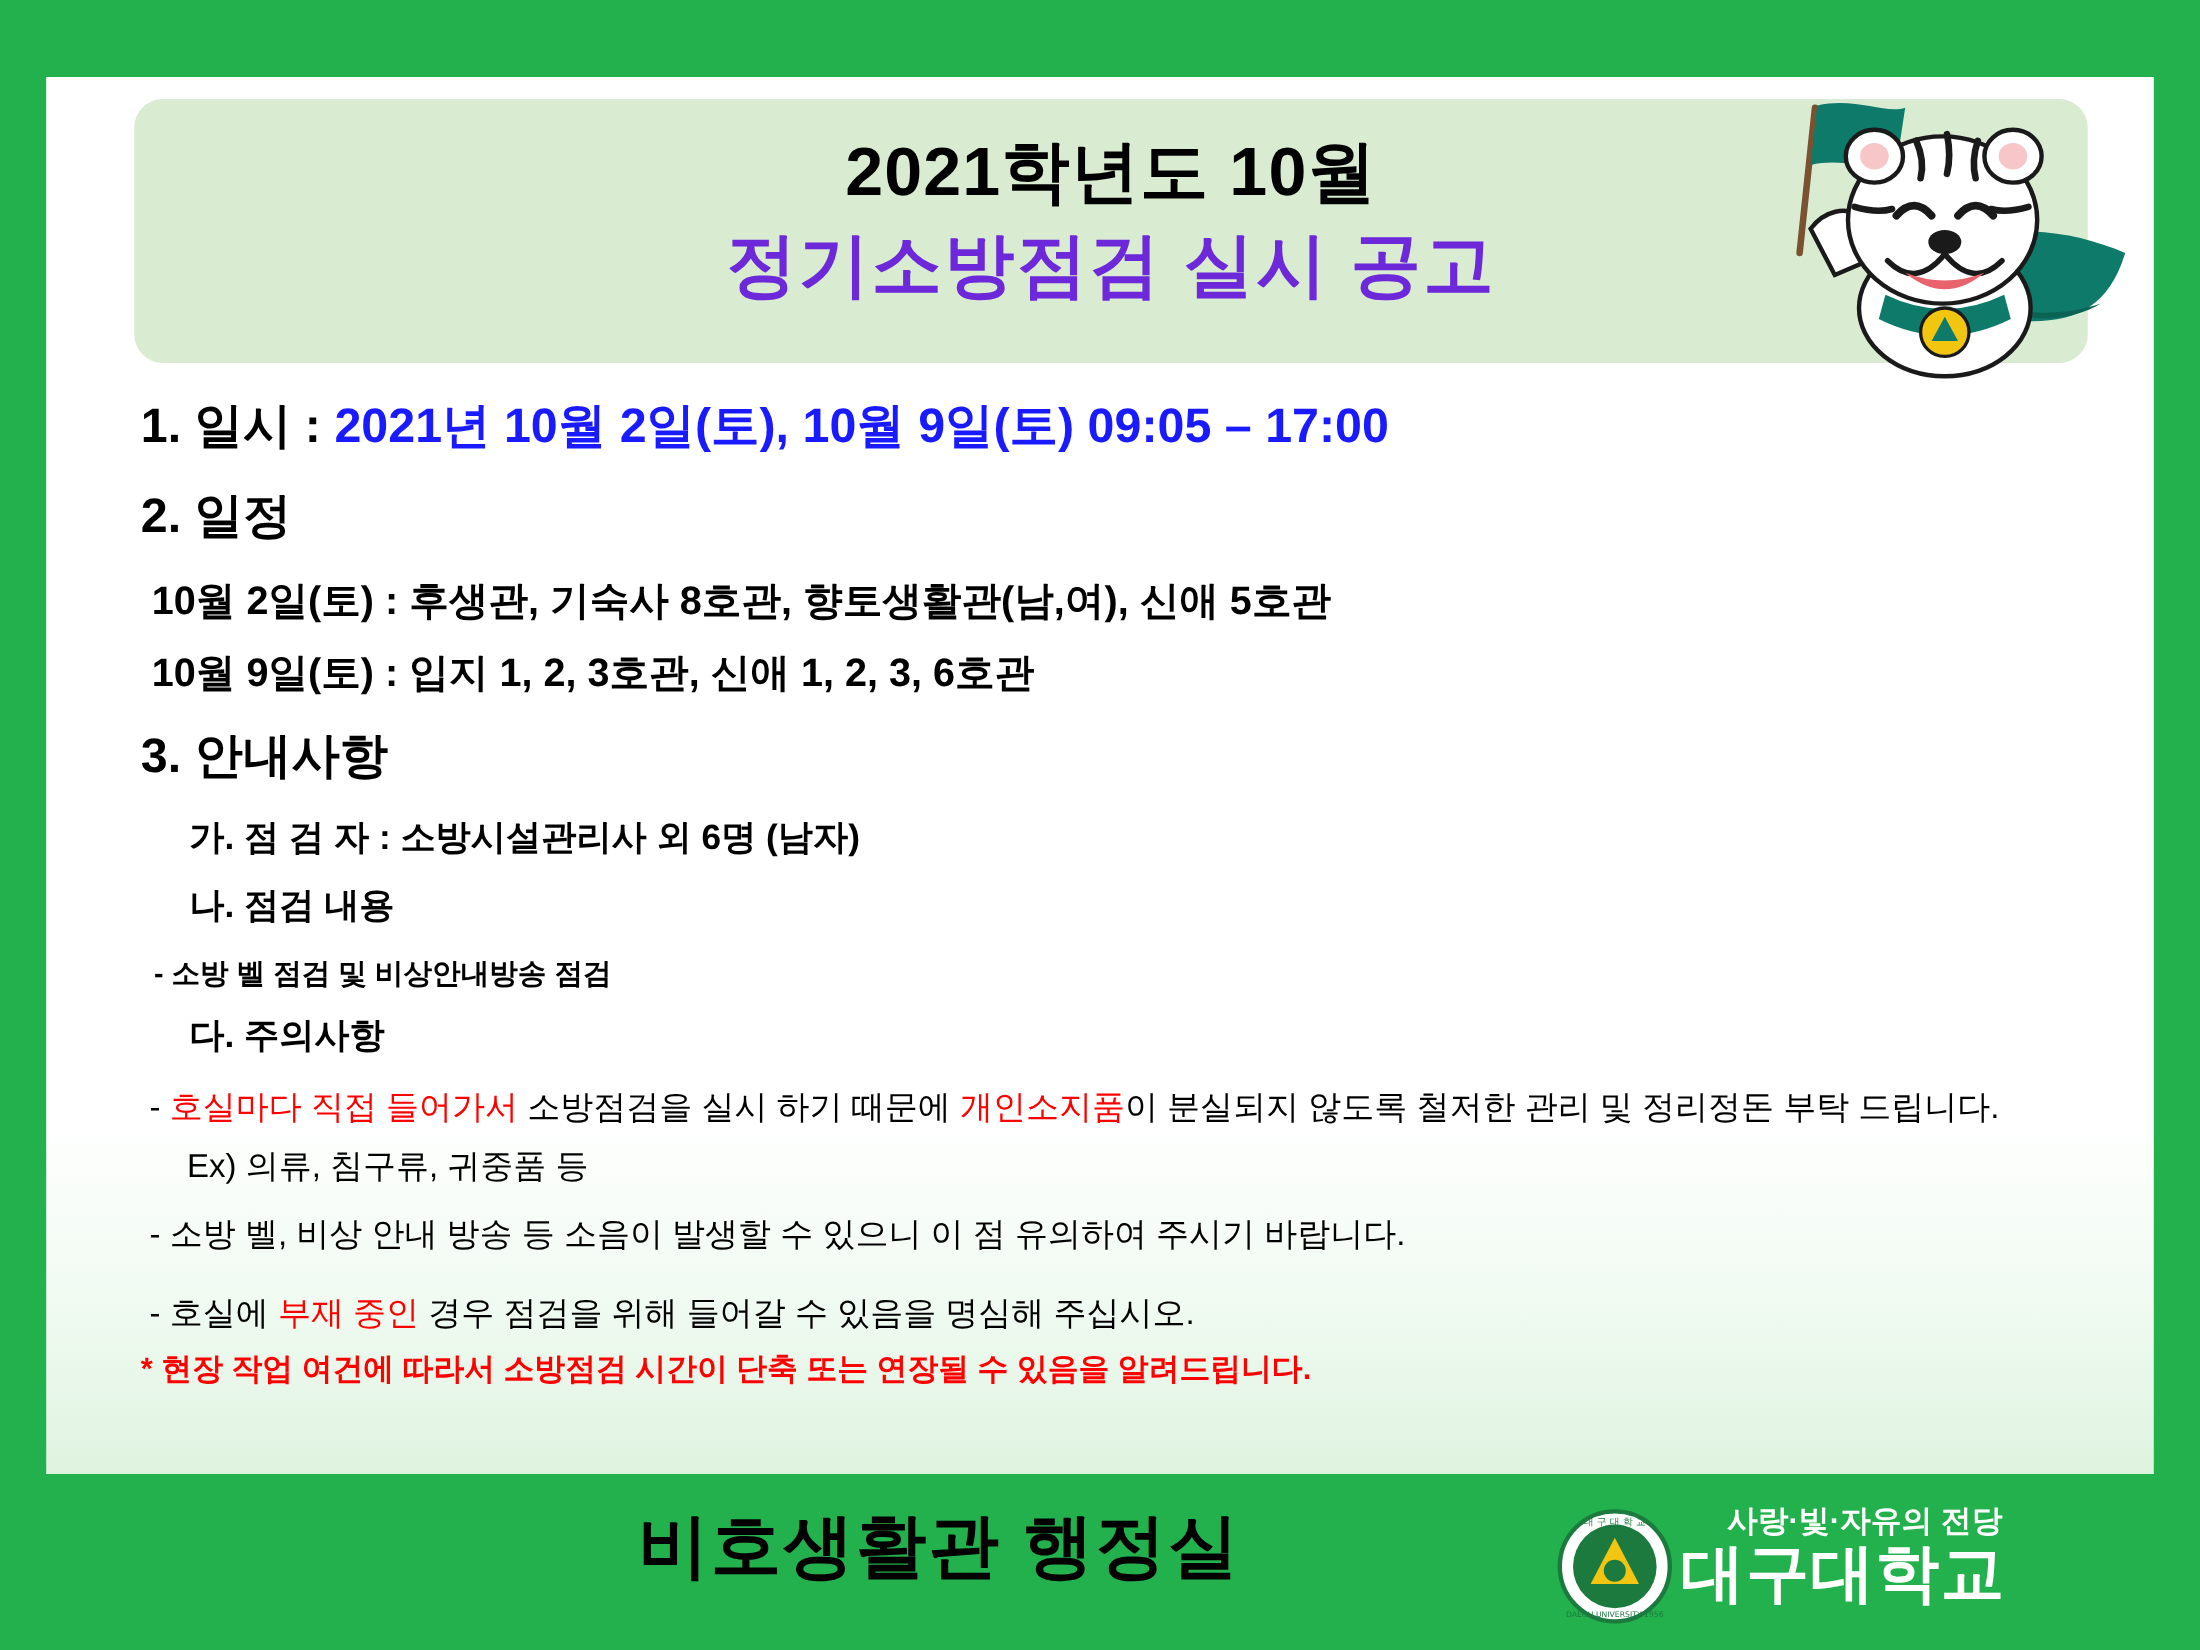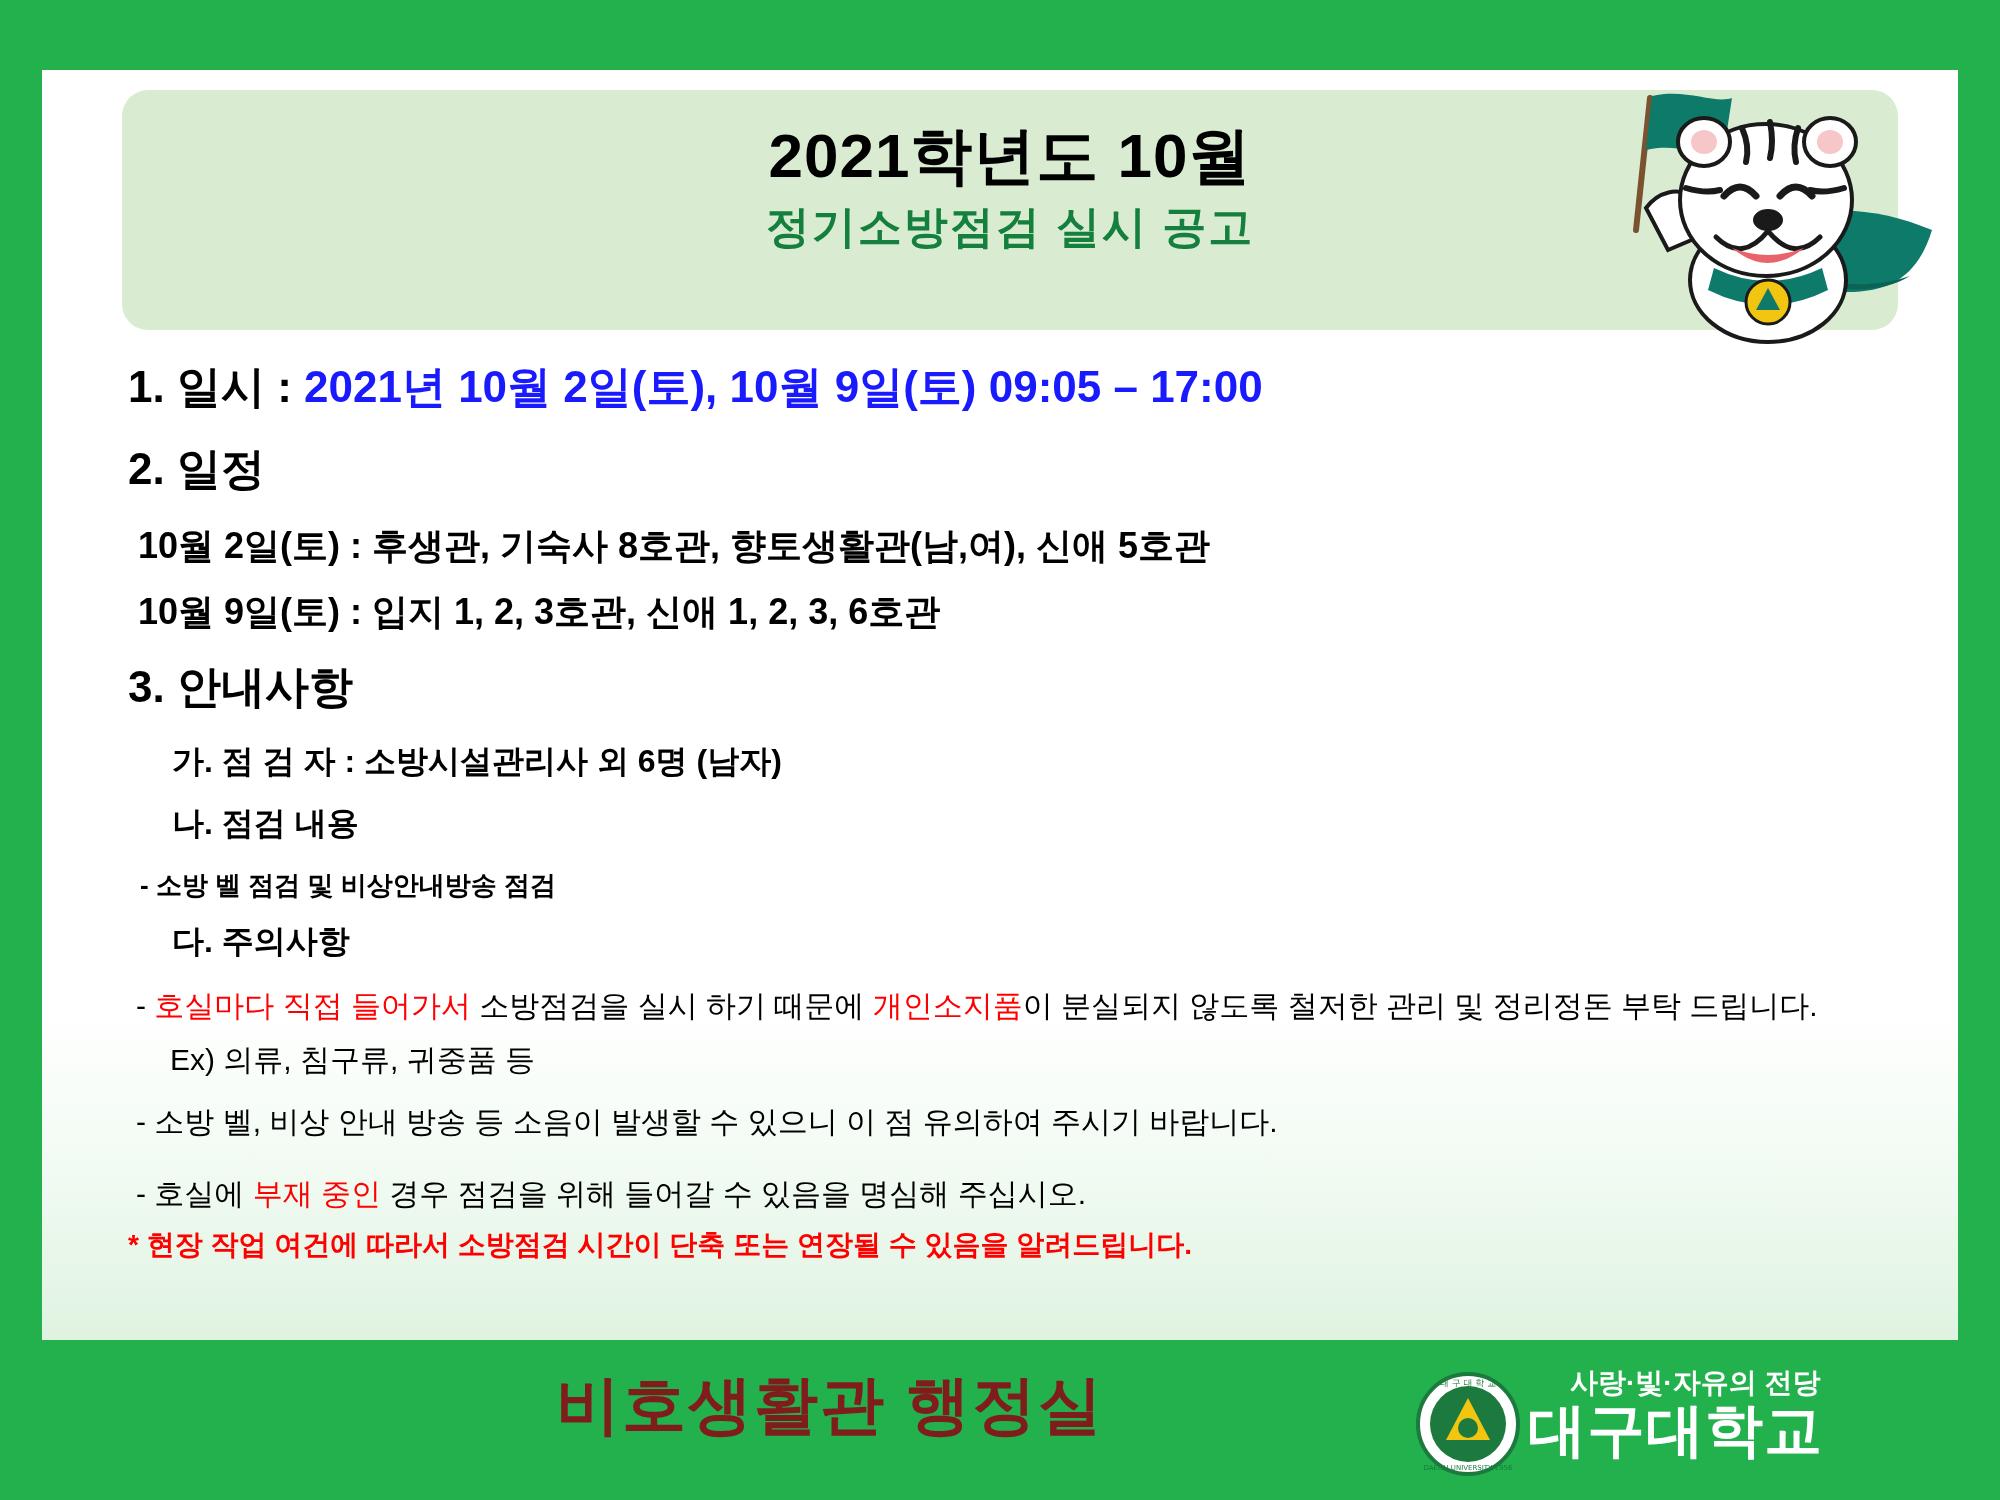--- a/index.html
+++ b/index.html
@@ -47,23 +47,23 @@
     font-weight: 700;
     color: #000000;
     letter-spacing: 1px;
   }
   .title-line2 {
     position: absolute;
     left: 0;
     top: 108px;
     width: 1776px;
     text-align: center;
-    font-size: 44px;
-    font-weight: 700;
-    color: #15803d;
+    font-size: 64px;
+    font-weight: 700;
+    color: #6d28d9;
     letter-spacing: 2px;
   }
 
   
   .mascot {
     position: absolute;
     right: 20px;
     top: 10px;
     width: 420px;
     height: 270px;
@@ -128,22 +128,23 @@
     height: 160px;
   }
   .footer-title {
     position: absolute;
     left: 0;
     top: 22px;
     width: 1660px;
     text-align: center;
     font-size: 64px;
     font-weight: 700;
-    color: #7f1d1d;
+    color: #000000;
     letter-spacing: 2px;
+    padding-left: 24px;
   }
   .uni-block {
     position: absolute;
     right: 40px;
     top: 18px;
     width: 560px;
     height: 120px;
   }
   .uni-slogan {
     position: absolute;

